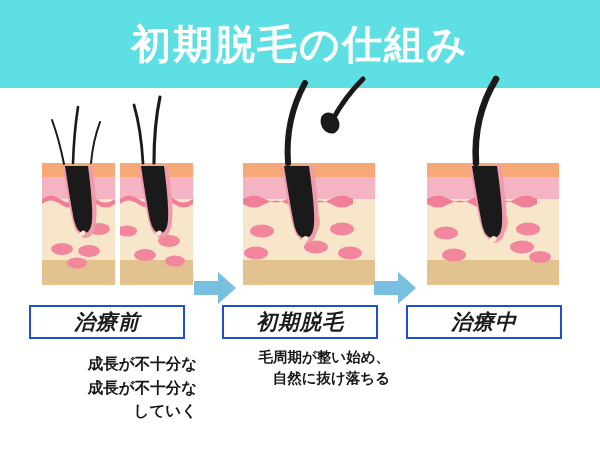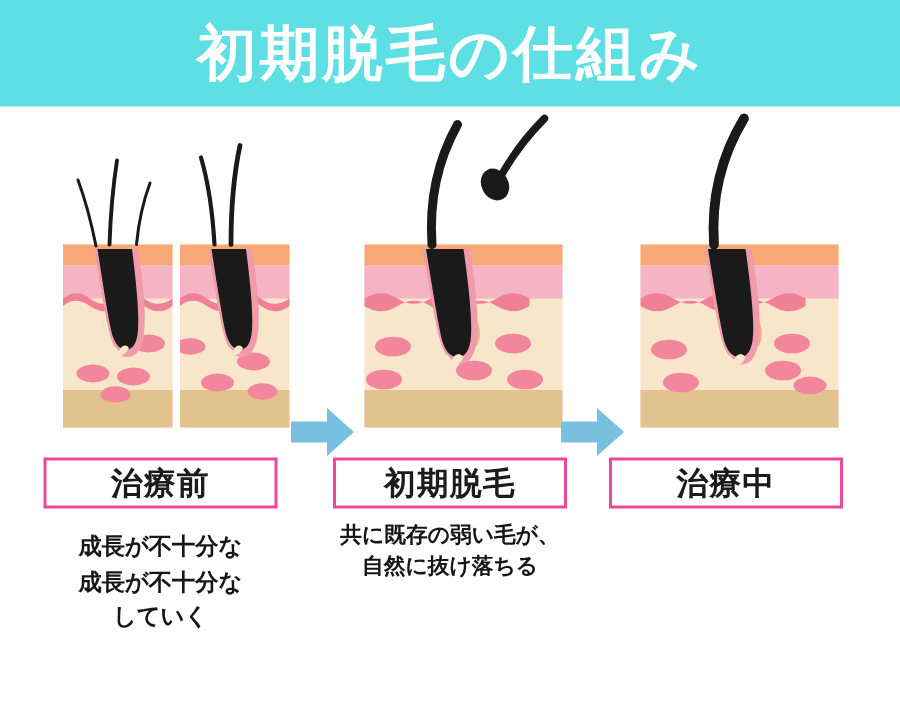--- a/index.html
+++ b/index.html
@@ -14,21 +14,21 @@
     overflow: hidden;
     position: relative;
   }
 
   
   #header-banner {
     position: absolute;
     left: 0;
     top: 0;
     width: 600px;
-    height: 71px;
+    height: 88px;
     background: #5ddfe3;
     display: flex;
     align-items: center;
     justify-content: center;
   }
   #header-title {
     color: #ffffff;
     font-size: 40px;
     font-weight: bold;
     letter-spacing: 2px;
@@ -74,42 +74,43 @@
   #arrow-2 { left: 372px; }
 
   
   .caption-box {
     position: absolute;
     top: 234px;
     left: 12px;
     width: 156px;
     height: 34px;
     box-sizing: border-box;
-    border: 2px solid #ec4899;
+    border: 2px solid #1d4ed8;
     background: #ffffff;
     display: flex;
     align-items: center;
     justify-content: center;
+    font-style: italic;
   }
   .caption-text {
     font-size: 21px;
     font-weight: bold;
     color: #1b1b1b;
     letter-spacing: 1px;
     line-height: 1;
     white-space: nowrap;
   }
 
   
   .description {
     position: absolute;
     top: 282px;
     left: 0;
     width: 180px;
-    text-align: center;
+    text-align: right;
     font-size: 15.5px;
     font-weight: bold;
     color: #161616;
     line-height: 1.52;
   }
   .description .line { display: block; white-space: nowrap; }
 </style>
 </head>
 <body>
 
@@ -233,21 +234,21 @@
           <ellipse cx="120" cy="52" rx="9" ry="11" transform="rotate(-28 120 52)" fill="#1a1a1a"></ellipse>
         </g>
       </svg>
     </div>
 
     <div class="caption-box">
       <span class="caption-text">初期脱毛</span>
     </div>
 
     <div class="description" style="top:276px; font-size:14.5px; line-height:1.48;">
-      <span class="line">共に既存の弱い毛が、</span>
+      <span class="line">毛周期が整い始め、</span>
       <span class="line">自然に抜け落ちる</span>
     </div>
   </div>
 
   <div class="arrow-connector" id="arrow-2">
     <svg width="46" height="42" viewBox="0 0 46 42" xmlns="http://www.w3.org/2000/svg">
       <path d="M2 14 L26 14 L26 5 L44 21 L26 37 L26 28 L2 28 Z" fill="#79bfe0"></path>
     </svg>
   </div>
 

